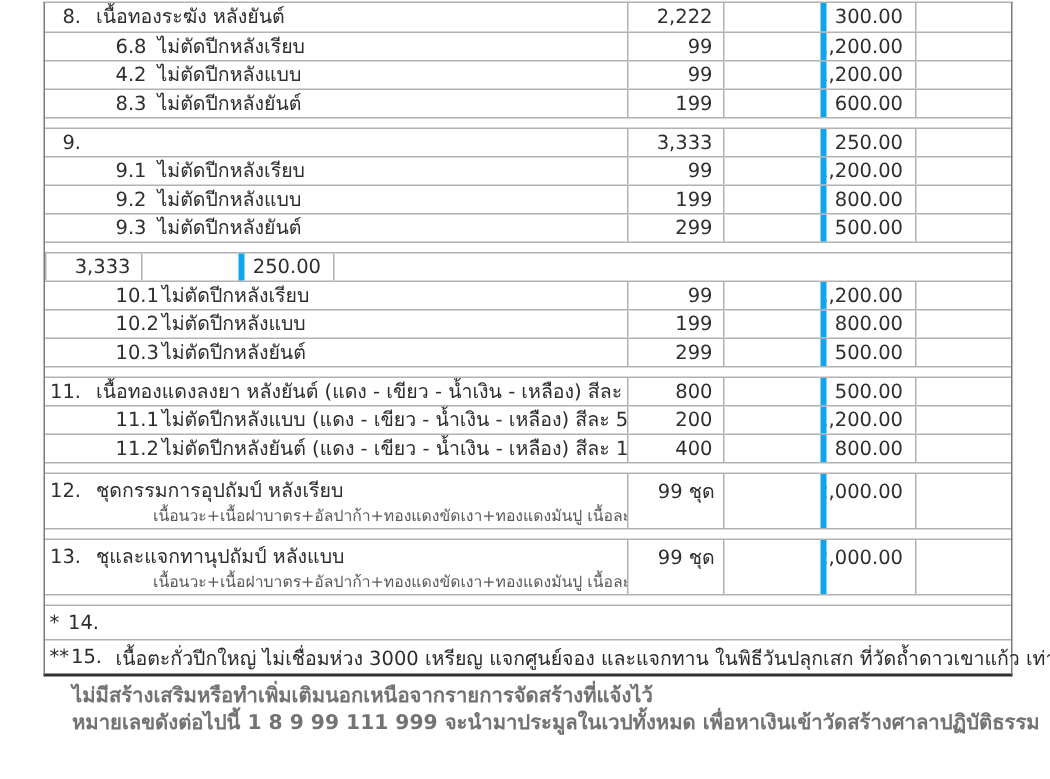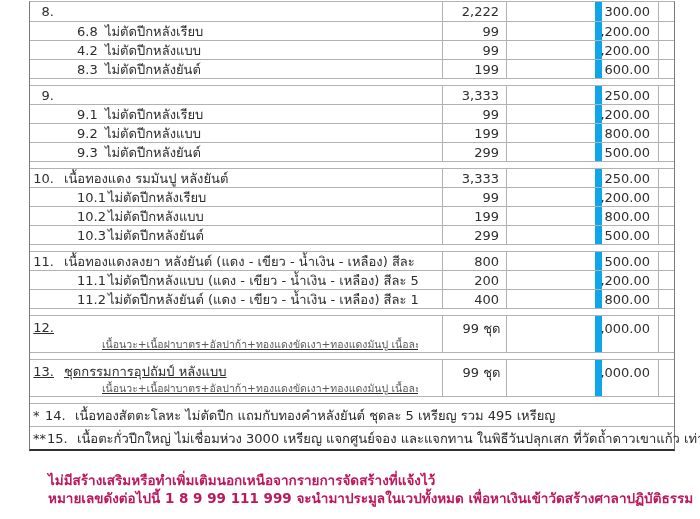--- a/index.html
+++ b/index.html
@@ -26,59 +26,60 @@
     font-size:13px; line-height:15px; color:#2e2e2e;
   }
   .group:first-child .row:first-child { border-top:none; }
   .row.tall { height:37px; align-items:flex-start; }
   .spacer { height:7px; border-top:1px solid #b2b2b2; }
 
   .c { height:100%; overflow:hidden; }
   .c-desc  { flex:0 0 388px; display:flex; align-items:center; }
   .c-qty   { flex:0 0 64px; border-left:1px solid #b2b2b2; text-align:right; padding-right:7px; }
   .c-mid   { flex:0 0 65px; border-left:1px solid #b2b2b2; }
-  .c-price { flex:0 0 63px; border-left:7px solid #0ea5e9; text-align:left; padding-right:8px; }
+  .c-price { flex:0 0 63px; border-left:4px solid #0ea5e9; text-align:left; padding-right:8px; }
   .c-end   { flex:1 1 auto; border-left:1px solid #b2b2b2; }
-  .c-qty, .c-price { display:flex; align-items:center; justify-content:flex-end;margin-left:24px; }
+  .c-qty, .c-price { display:flex; align-items:center; justify-content:flex-end; }
   .tall .c-qty { justify-content:center; padding-right:0;padding-left:14px; }
   .tall .c-qty, .tall .c-price { align-items:flex-start; padding-top:5px; }
 
   .num-main { flex:0 0 24px; text-align:right; }
   .desc-main { margin-left:10px; white-space:nowrap; }
   .num-sub { flex:0 0 26px; margin-left:47px; text-align:left; }
   .desc-sub { margin-left:2px; white-space:nowrap; }
 
-  .tall .c-desc { display:block; padding-top:4px;text-decoration:underline; }
+  .tall .c-desc { display:block; padding-top:4px; }
   .title-line { display:flex; }
   .note-line { margin-left:72px; margin-top:2px; font-size:10.5px; color:#5a5a5a; white-space:nowrap; }
 
   .note-row {
     display:flex; align-items:center; height:23px;
     border-top:1px solid #b2b2b2; font-size:13px; white-space:nowrap;
   }
   .marker { flex:0 0 11px; margin-left:3px; text-align:left; }
-  .num-note { flex:0 0 21px; text-align:left; margin-left:1px; }
+  .num-note { flex:0 0 21px; text-align:right; margin-left:1px; }
   .desc-note { margin-left:9px; }
 
   
   .footer {
-    position:absolute; left:48px; top:472px; width:640px;
-    font-size:13.5px; font-weight:bold; color:#be185d; line-height:17.5px;
+    position:absolute; left:48px; top:456px; width:640px;
+    font-size:13.5px; font-weight:bold; color:#737373; line-height:17.5px;
     white-space:nowrap;
   }
 </style>
 </head>
 <body>
 
 <div class="page">
   <div class="price-table">
       <div class="group">
         <div class="row">
           <div class="c c-desc">
             <div class="num-main">8.</div>
+            <div class="desc-main">เนื้อทองระฆัง หลังยันต์</div>
           </div>
           <div class="c c-qty">2,222</div>
           <div class="c c-mid"></div>
           <div class="c c-price">300.00</div>
           <div class="c c-end"></div>
         </div>
         <div class="row">
           <div class="c c-desc">
             <div class="num-sub">6.8</div>
             <div class="desc-sub">ไม่ตัดปีกหลังเรียบ</div>
@@ -147,24 +148,20 @@
           </div>
           <div class="c c-qty">299</div>
           <div class="c c-mid"></div>
           <div class="c c-price">500.00</div>
           <div class="c c-end"></div>
         </div>
       </div>
       <div class="spacer"></div>
       <div class="group">
         <div class="row">
-          <div class="c c-desc">
-            <div class="num-main">10.</div>
-            <div class="desc-main">เนื้อทองแดง รมมันปู หลังยันต์</div>
-          </div>
           <div class="c c-qty">3,333</div>
           <div class="c c-mid"></div>
           <div class="c c-price">250.00</div>
           <div class="c c-end"></div>
         </div>
         <div class="row">
           <div class="c c-desc">
             <div class="num-sub">10.1</div>
             <div class="desc-sub">ไม่ตัดปีกหลังเรียบ</div>
           </div>
@@ -226,50 +223,50 @@
           <div class="c c-price">800.00</div>
           <div class="c c-end"></div>
         </div>
       </div>
       <div class="spacer"></div>
       <div class="group">
         <div class="row tall">
           <div class="c c-desc">
             <div class="title-line">
               <div class="num-main">12.</div>
+              <div class="desc-main">ชุดกรรมการอุปถัมป์ หลังเรียบ</div>
             </div>
             <div class="note-line">เนื้อนวะ+เนื้อฝาบาตร+อัลปาก้า+ทองแดงขัดเงา+ทองแดงมันปู เนื้อละ 1 เหรียญ</div>
           </div>
           <div class="c c-qty">99 ชุด</div>
           <div class="c c-mid"></div>
           <div class="c c-price">2,000.00</div>
           <div class="c c-end"></div>
         </div>
       </div>
       <div class="spacer"></div>
       <div class="group">
         <div class="row tall">
           <div class="c c-desc">
             <div class="title-line">
               <div class="num-main">13.</div>
-              <div class="desc-main">ชุดกรรมการอุปถัมป์ หลังแบบ</div>
+              <div class="desc-main">ชุและแจกทานุปถัมป์ หลังแบบ</div>
             </div>
             <div class="note-line">เนื้อนวะ+เนื้อฝาบาตร+อัลปาก้า+ทองแดงขัดเงา+ทองแดงมันปู เนื้อละ 1 เหรียญ</div>
           </div>
           <div class="c c-qty">99 ชุด</div>
           <div class="c c-mid"></div>
           <div class="c c-price">2,000.00</div>
           <div class="c c-end"></div>
         </div>
       </div>
       <div class="spacer"></div>
       <div class="note-row">
         <div class="marker">*</div>
         <div class="num-note">14.</div>
-        <div class="desc-note">เนื้อทองสัตตะโลหะ ไม่ตัดปีก แถมกับทองคำหลังยันต์ ชุดละ 5 เหรียญ รวม 495 เหรียญ</div>
       </div>
       <div class="note-row">
         <div class="marker">**</div>
         <div class="num-note">15.</div>
         <div class="desc-note">เนื้อตะกั่วปีกใหญ่ ไม่เชื่อมห่วง 3000 เหรียญ แจกศูนย์จอง และแจกทาน ในพิธีวันปลุกเสก ที่วัดถ้ำดาวเขาแก้ว เท่านั้น **</div>
       </div>
     </div>
 
   <div class="footer">
     <div>ไม่มีสร้างเสริมหรือทำเพิ่มเติมนอกเหนือจากรายการจัดสร้างที่แจ้งไว้</div>

